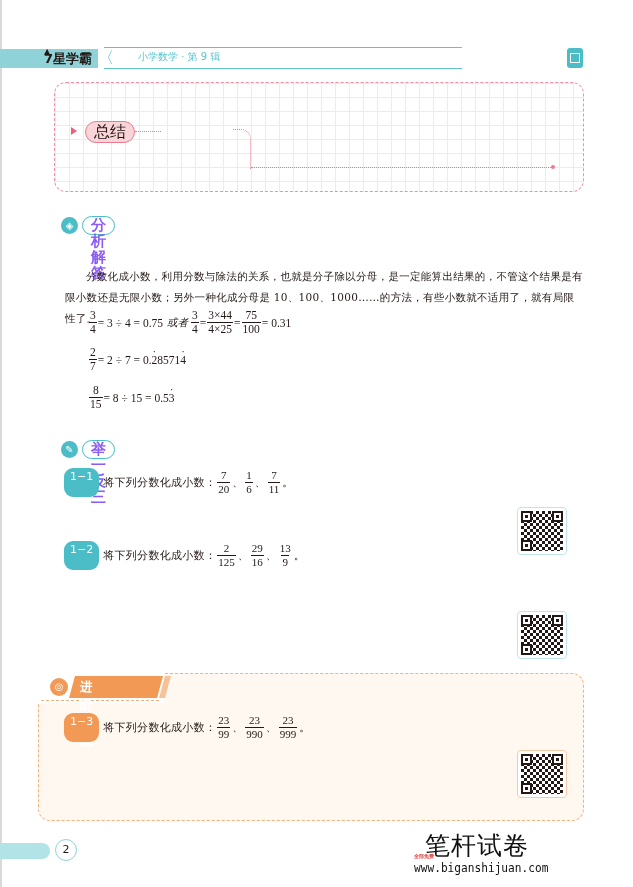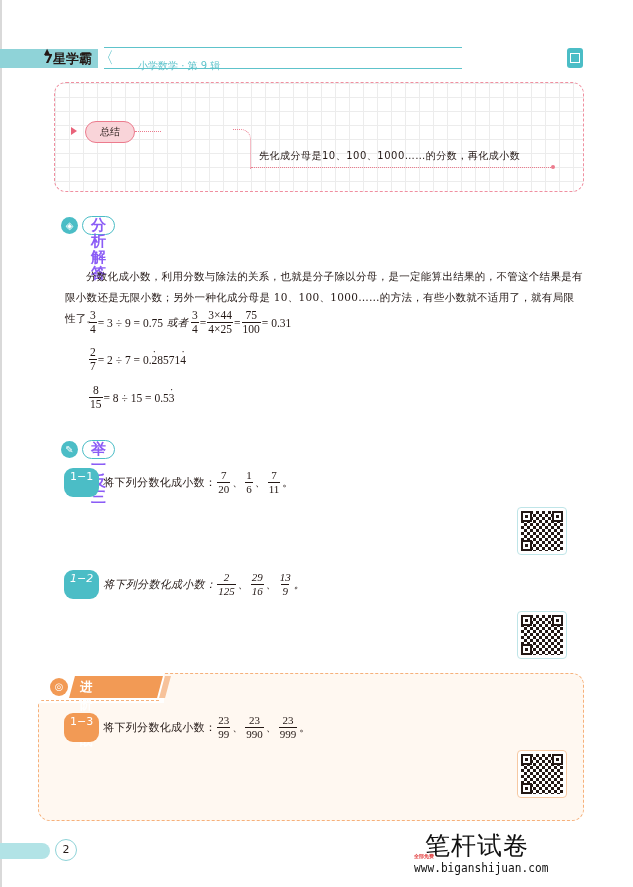--- a/index.html
+++ b/index.html
@@ -8,33 +8,33 @@
 
   .left-edge { position: absolute; left: 0; top: 0; width: 2px; height: 887px; background: #d9d9d9; }
 
   
   .header { position: absolute; left: 0; top: 47px; width: 633px; height: 24px; }
   .header .band { position: absolute; left: 0; top: 2px; width: 98px; height: 19px; background: #8fd3d8; }
   .header .brand { position: absolute; left: 44px; top: 2px; height: 19px; font-family: "DejaVu Sans", sans-serif; font-weight: bold; font-size: 13px; line-height: 19px; color: #231815; }
   .header .brand .cap { position: absolute; left: 0; top: -7px; font-size: 8px; }
   .header .chev { position: absolute; left: 98px; top: 1px; font-family: "DejaVu Sans", sans-serif; font-size: 16px; color: #5ec3cb; line-height: 20px; }
   .header .bar { position: absolute; left: 104px; top: 0px; width: 358px; height: 22px; border-top: 1.5px solid #5ec3cb; border-bottom: 1.5px solid #5ec3cb; }
-  .header .bar span { position: absolute; left: 6px; top: 10px; font-family: "DejaVu Sans", sans-serif; font-size: 10px; color: #5ec3cb; line-height: 16px; padding-left: 28px; }
+  .header .bar span { position: absolute; left: 6px; top: 1px; font-family: "DejaVu Sans", sans-serif; font-size: 10px; color: #5ec3cb; line-height: 16px; padding-left: 28px; }
   .header .calc { position: absolute; left: 567px; top: 1px; width: 16px; height: 20px; background: #4bbdc6; border-radius: 3px; }
   .header .calc::after { content: ""; position: absolute; left: 4px; top: -3px; width: 14px; height: 20px; border: 1px solid #8fd3d8; border-radius: 3px; z-index: -1; }
   .header .calc i { position: absolute; left: 3px; top: 5px; width: 10px; height: 10px; border: 1px solid #fff; }
 
   
   .summary { position: absolute; left: 54px; top: 82px; width: 530px; height: 110px;
     border: 1px dashed #f08fa0; border-radius: 12px;
     background-color: #fff;
     background-image: linear-gradient(#ececec 1px, transparent 1px), linear-gradient(90deg, #ececec 1px, transparent 1px);
     background-size: 14px 14px; }
   .summary .tri { position: absolute; left: 16px; top: 44px; width: 0; height: 0; border-left: 6px solid #e9637a; border-top: 4px solid transparent; border-bottom: 4px solid transparent; }
-  .summary .node1 { position: absolute; left: 30px; top: 38px; width: 50px; height: 22px; background: #f9d4d9; border: 1.5px solid #ec7b8d; border-radius: 11px; font-family: "DejaVu Sans", sans-serif; font-size: 10px; text-align: center; line-height: 19px; }
+  .summary .node1 { position: absolute; left: 30px; top: 38px; width: 50px; height: 22px; background: #f9d4d9; border: 1.5px solid #ec7b8d; border-radius: 11px; font-family: "DejaVu Sans", sans-serif; font-size: 16px; text-align: center; line-height: 19px; }
   .summary .link1 { position: absolute; left: 80px; top: 48px; width: 26px; border-top: 1.5px dotted #ec7b8d; }
   .summary .node2 { position: absolute; left: 106px; top: 24px; width: 68px; height: 49px; background: #fdeef0; border: 1.5px solid #ec7b8d; border-radius: 10px; font-family: "DejaVu Sans", sans-serif; font-size: 10px; text-align: center; line-height: 20px; padding-top: 3px; }
   .summary .bracket { position: absolute; left: 178px; top: 46px; width: 18px; height: 40px; border-top: 1.5px dotted #ec7b8d; border-right: 1.5px dotted #ec7b8d; border-radius: 0 10px 0 0; }
   .summary .bracket2 { position: absolute; left: 196px; top: 84px; width: 302px; border-top: 1.5px dotted #ec7b8d; }
   .summary .dot { position: absolute; left: 496px; top: 82px; width: 4px; height: 4px; border-radius: 50%; background: #ec7b8d; }
   .summary .line1 { position: absolute; left: 204px; top: 45px; font-family: "DejaVu Sans", sans-serif; font-size: 10px; letter-spacing: 0.6px; }
   .summary .line2 { position: absolute; left: 204px; top: 66px; font-family: "DejaVu Sans", sans-serif; font-size: 10px; letter-spacing: 0.5px; }
 
   
   .sec { position: absolute; height: 20px; }
@@ -109,38 +109,37 @@
     </div>
 </div>
 
 <div class="summary">
   <div class="tri"></div>
   <div class="node1">总结</div>
   <div class="link1"></div>
   <div class="bracket"></div>
   <div class="bracket2"></div>
   <div class="dot"></div>
-  <div class="line2">先化成分母是10、100、1000……的分数，再化成小数</div>
 </div>
 
 <div class="sec" style="left:61px; top:216px;">
   <div class="ico">◈</div>
   <div class="pill">分析解答</div>
 </div>
 
 <div class="para" style="top:238px;margin-top:28px;">
   <p>分数化成小数，利用分数与除法的关系，也就是分子除以分母，是一定能算出结果的，不管这个结果是有限小数还是无限小数；另外一种化成分母是 10、100、1000……的方法，有些小数就不适用了，就有局限性了。</p>
 </div>
 
 <div class="math" style="top:309px;">
   <span class="frac">
       <span class="n">3</span>
       <span class="d">4</span>
     </span>
-  <span>= 3 ÷ 9 = 0.75</span>
+  <span>= 3 ÷ 4 = 0.75</span>
   <span class="cn">或者</span>
   <span class="frac">
       <span class="n">3</span>
       <span class="d">4</span>
     </span>
   <span>=</span>
   <span class="frac">
       <span class="n">3×44</span>
       <span class="d">4×25</span>
     </span>
@@ -198,21 +197,21 @@
 </div>
 
 <div class="qr" style="left:517px; top:507px;">
   <div class="code">
       <span class="fp" style="left:0;top:0;"></span>
       <span class="fp" style="right:0;top:0;"></span>
       <span class="fp" style="left:0;bottom:0;"></span>
     </div>
 </div>
 
-<div class="prob" style="top:570px;font-style:italic;">
+<div class="prob" style="top:541px;">
   <span class="badge">1−2</span>
   <span class="txt">将下列分数化成小数：</span>
   <span class="frac">
       <span class="n">2</span>
       <span class="d">125</span>
     </span>
   <span class="sep">、</span>
   <span class="frac">
       <span class="n">29</span>
       <span class="d">16</span>

